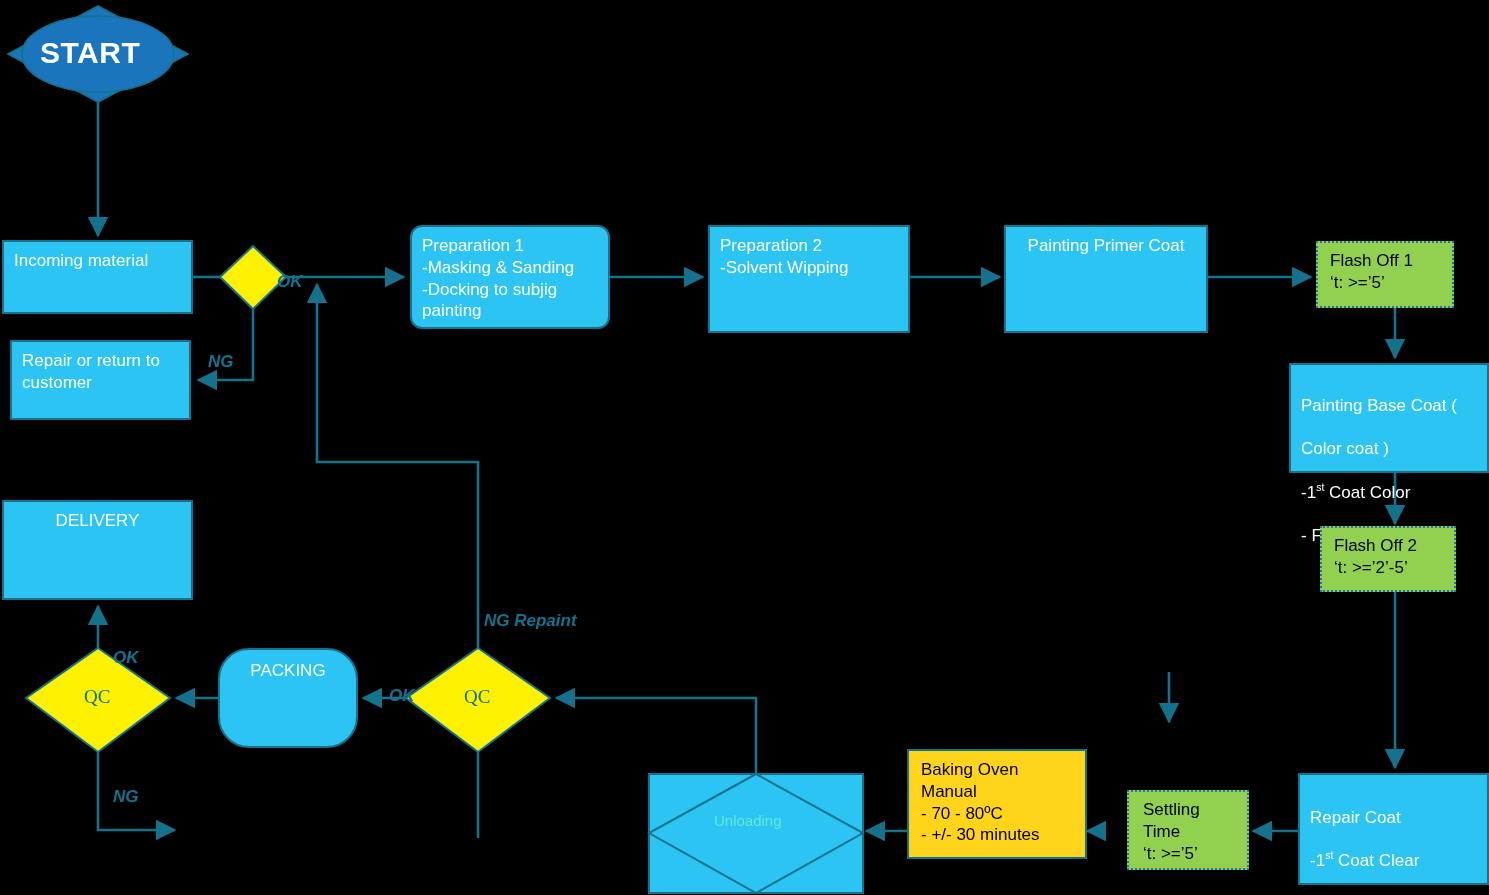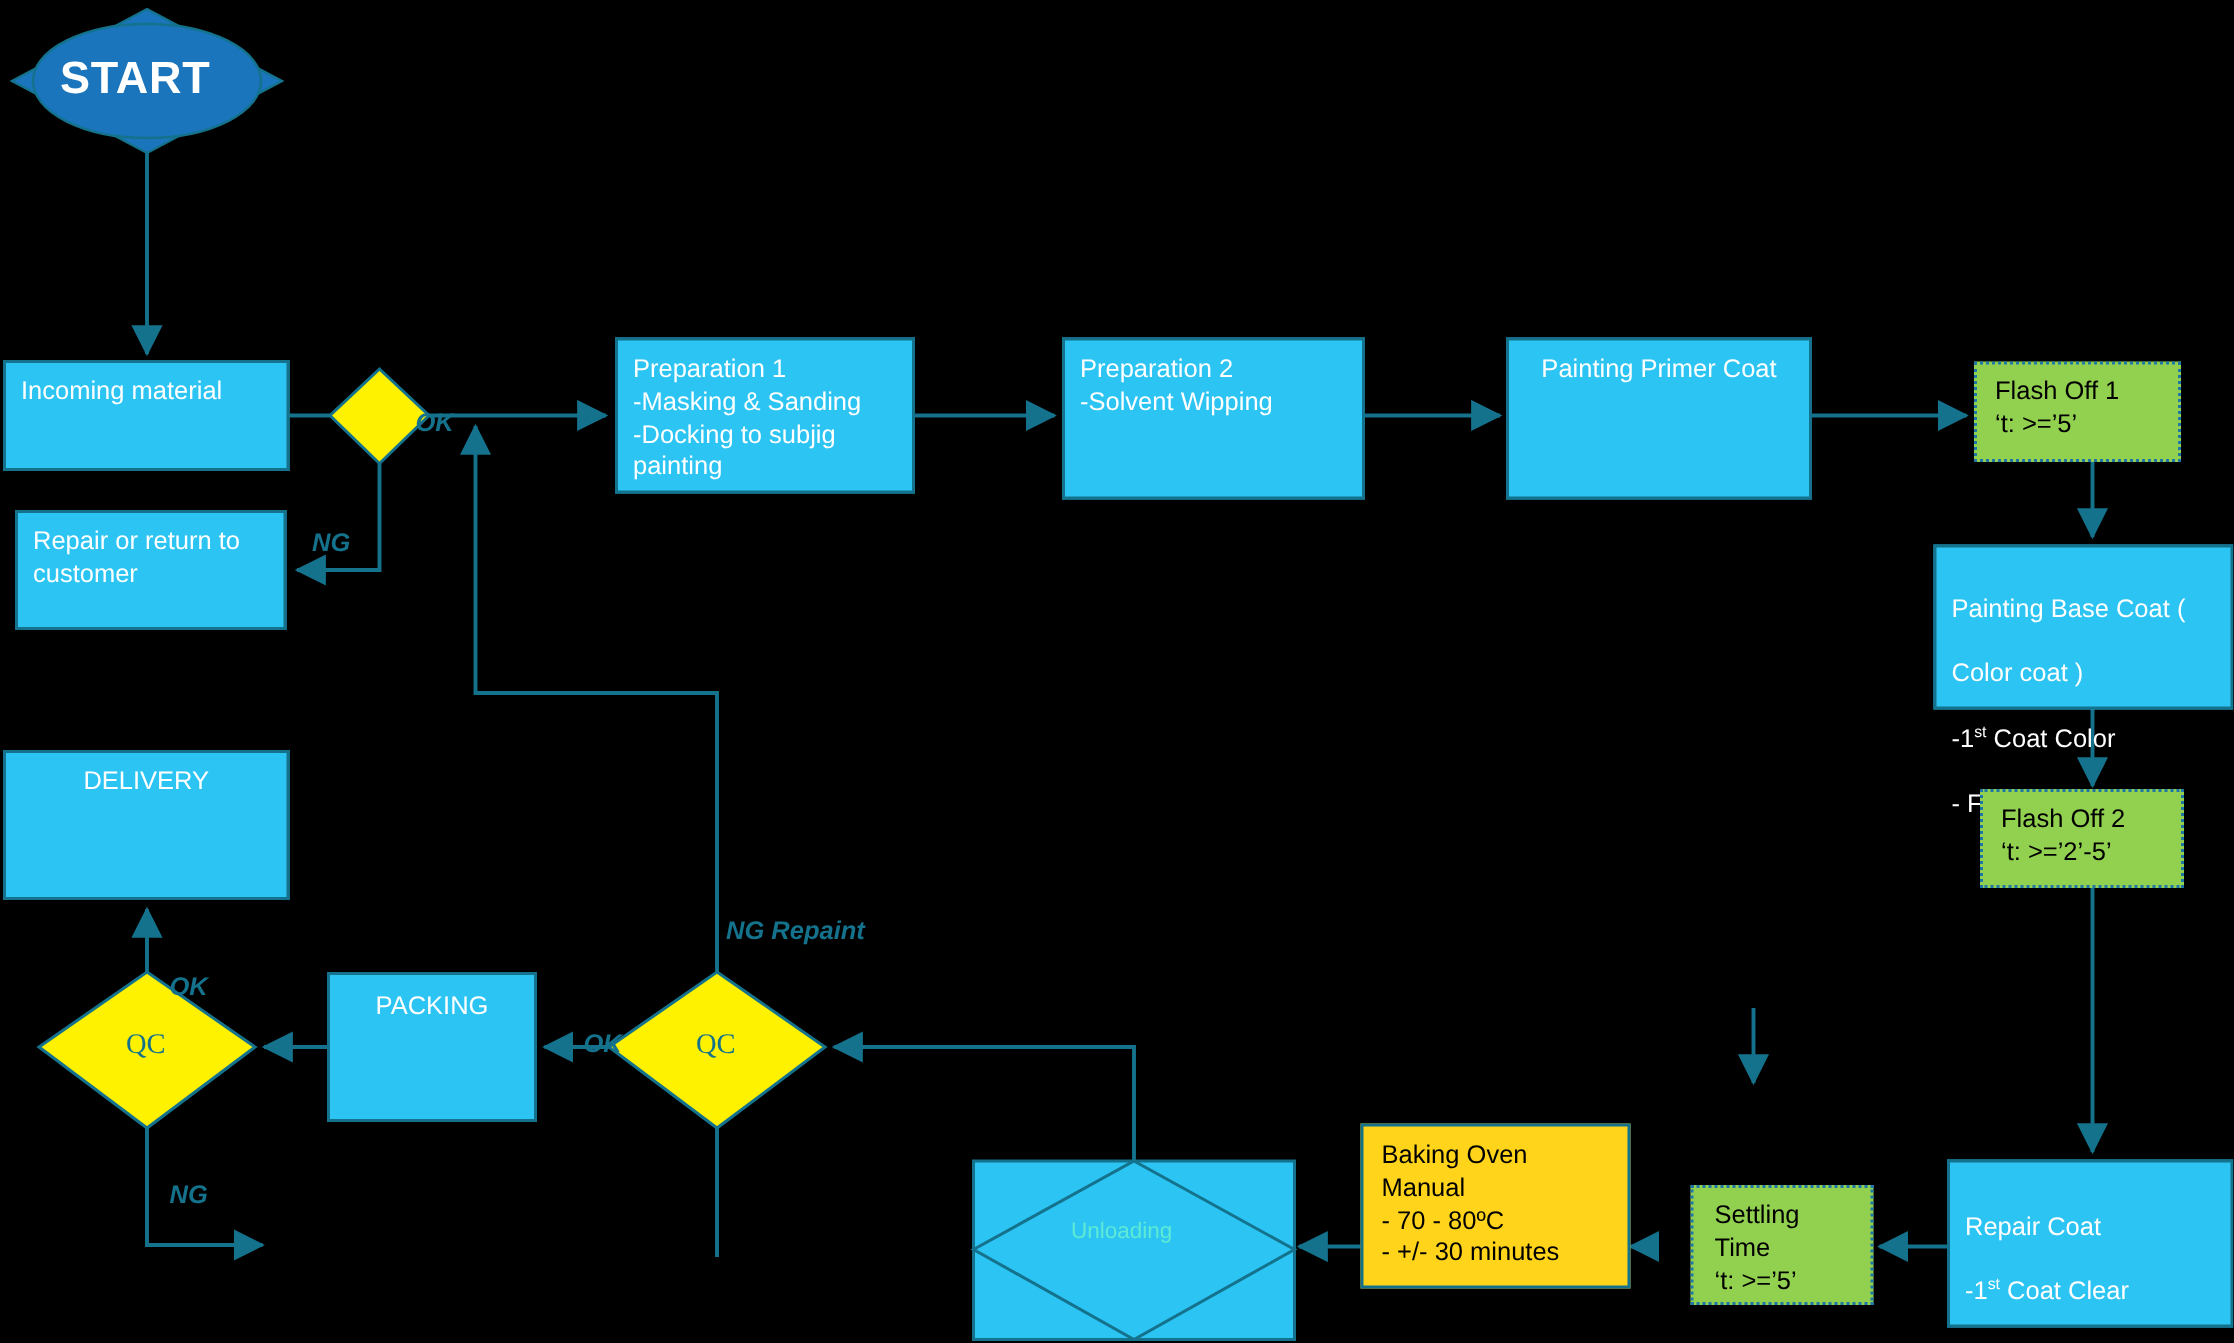--- a/index.html
+++ b/index.html
@@ -84,21 +84,21 @@
       <path d="M98,752 L98,830 L175,830" marker-end="url(#ar)"></path>
     </g>
   </svg>
 
   <div class="startlbl" style="left:40px;top:36px;">START</div>
 
   <div class="boxlbl proc" style="left:2px;top:240px;width:191px;height:74px;">Incoming material</div>
 
   <div class="boxlbl proc" style="left:10px;top:340px;width:181px;height:80px;">Repair or return to customer</div>
 
-  <div class="boxlbl proc" style="left:410px;top:225px;width:200px;height:104px;">Preparation 1
+  <div class="boxlbl proc" style="left:410px;top:225px;width:200px;height:104px;border-radius:12px;">Preparation 1
 -Masking &amp; Sanding
 -Docking to subjig
 painting</div>
 
   <div class="boxlbl proc" style="left:708px;top:225px;width:202px;height:108px;">Preparation 2
 -Solvent Wipping</div>
 
   <div class="boxlbl proc center" style="left:1004px;top:225px;width:204px;height:108px;">Painting Primer Coat</div>
 
   <div class="boxlbl green" style="left:1316px;top:241px;width:138px;height:67px;">Flash Off 1
@@ -126,21 +126,21 @@
 
   <div class="boxlbl yellowbox" style="left:907px;top:749px;width:180px;height:110px;">Baking Oven
 Manual
 - 70 - 80ºC
 - +/- 30 minutes</div>
 
   <div class="unloadlbl" style="left:714px;top:812px;">Unloading</div>
 
   <div class="qclbl" style="left:464px;top:686px;">QC</div>
 
-  <div class="boxlbl proc center" style="left:218px;top:648px;width:140px;height:100px;padding-top:10px;">PACKING</div>
+  <div class="boxlbl proc center" style="left:218px;top:648px;width:140px;height:100px;padding-top:10px;border-radius:31px;">PACKING</div>
 
   <div class="qclbl" style="left:84px;top:686px;">QC</div>
 
   <div class="boxlbl proc center" style="left:2px;top:500px;width:191px;height:100px;padding-top:8px;">DELIVERY</div>
 
 
   <div class="edgelbl" style="left:277px;top:244px;">OK</div>
   <div class="edgelbl" style="left:208px;top:324px;">NG</div>
   <div class="edgelbl" style="left:484px;top:583px;">NG Repaint</div>
   <div class="edgelbl" style="left:389px;top:658px;">OK</div>

